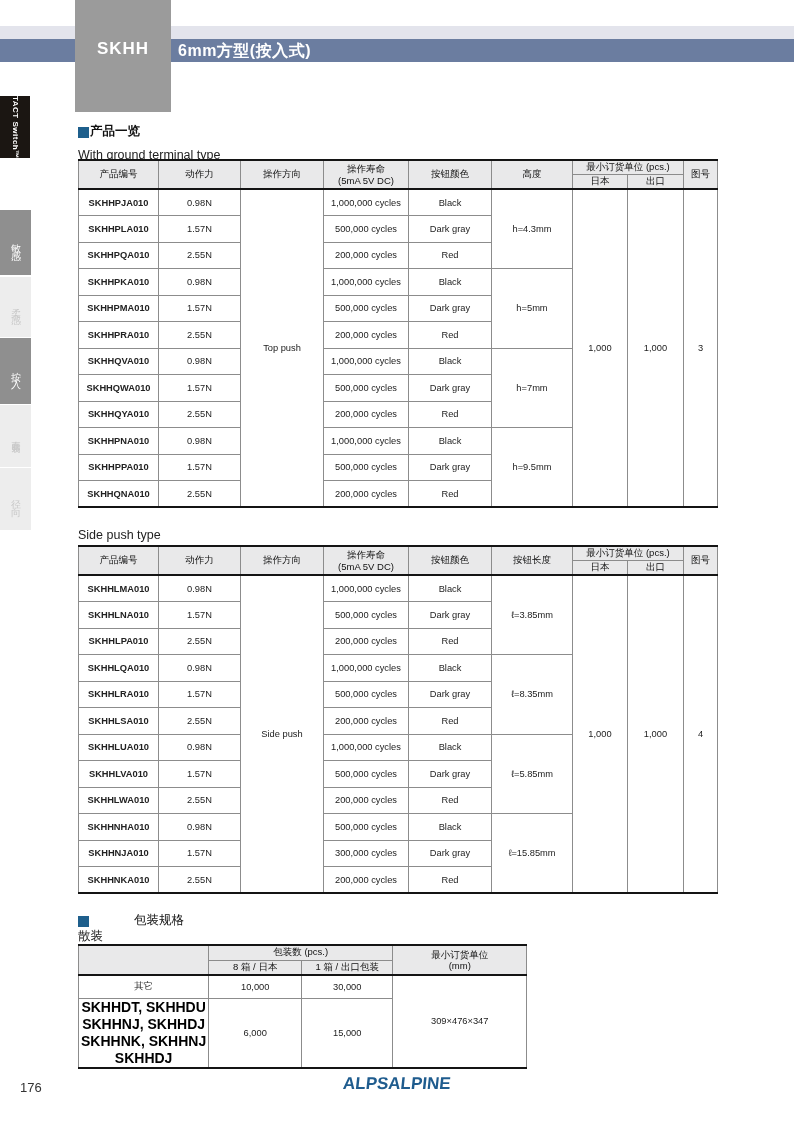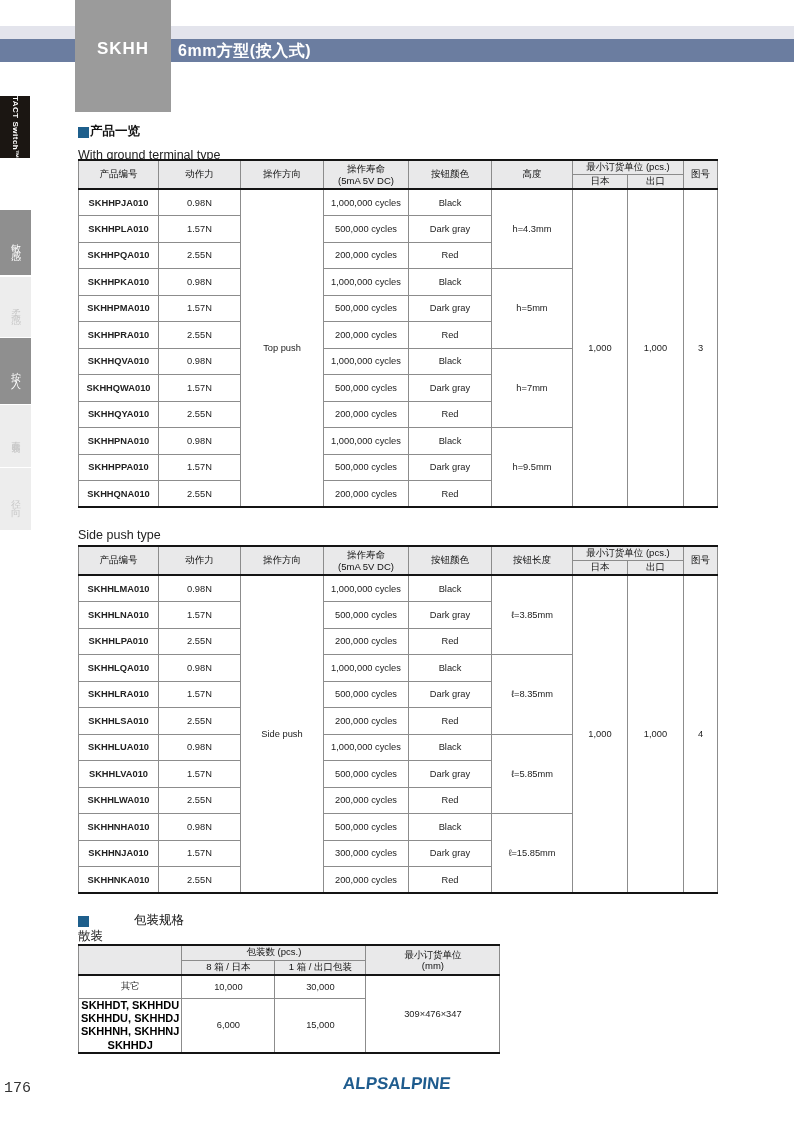--- a/index.html
+++ b/index.html
@@ -42,23 +42,23 @@
   table.t td { font-size:9.3px; color:#222; background:#fff; }
   tr.h1 { height:14px; } tr.h2 { height:14px; } tr.r { height:26.5px;margin-left:10px; }
   tr.first td { border-top:2px solid #141414; }
   td.code { background:#e5e5eb; font-weight:bold; font-size:9.5px; color:#000; }
   td.life, td.colr, td.hgt { border-top-color:#b4b4b4; border-bottom-color:#b4b4b4; }
   th.two div { line-height:1.2; }
   
   table.p tr.ph { height:15px;margin-top:16px; } table.p tr.pr1 { height:23px; } table.p tr.pr2 { height:54px; }
   td.plabel { background:#e5e5eb; font-size:10px;margin-top:32px; }
   td.pcodes { background:#e5e5eb; text-align:left; padding-left:4px; }
-  td.pcodes div { font-weight:bold; font-size:11px; line-height:1.22; color:#000; white-space:nowrap; }
-  
-  .page-num { position:absolute; left:4px; top:1080px; font-size:15px; color:#333;font-family:Liberation Mono, monospace; }
+  td.pcodes div { font-weight:bold; font-size:14px; line-height:1.22; color:#000; white-space:nowrap; }
+  
+  .page-num { position:absolute; left:20px; top:1080px; font-size:13px; color:#333; }
   .logo { position:absolute; left:0; right:0; top:1074px; text-align:center; }
   .logo span { font-size:17px; font-weight:bold; color:#1f5c8e; letter-spacing:0;
                transform:skewX(-6deg); display:inline-block; }
 </style>
 </head>
 <body>
 
 <div class="page">
 
   <div class="band-light"></div>
@@ -350,22 +350,22 @@
       </tr>
       <tr class="pr1 first">
         <td class="plabel">其它</td>
         <td>10,000</td>
         <td>30,000</td>
         <td rowspan="2">309×476×347</td>
       </tr>
       <tr class="pr2">
         <td class="pcodes">
           <div>SKHHDT, SKHHDU</div>
-          <div>SKHHDU, SKHHDJ</div>
-          <div>SKHHNH, SKHHNJ</div>
+          <div>SKHHNJ, SKHHDJ</div>
+          <div>SKHHNK, SKHHNJ</div>
           <div>SKHHDJ</div>
         </td>
         <td>6,000</td>
         <td>15,000</td>
       </tr>
     </tbody>
       </table>
   </div>
 
   <div class="page-num">176</div>

